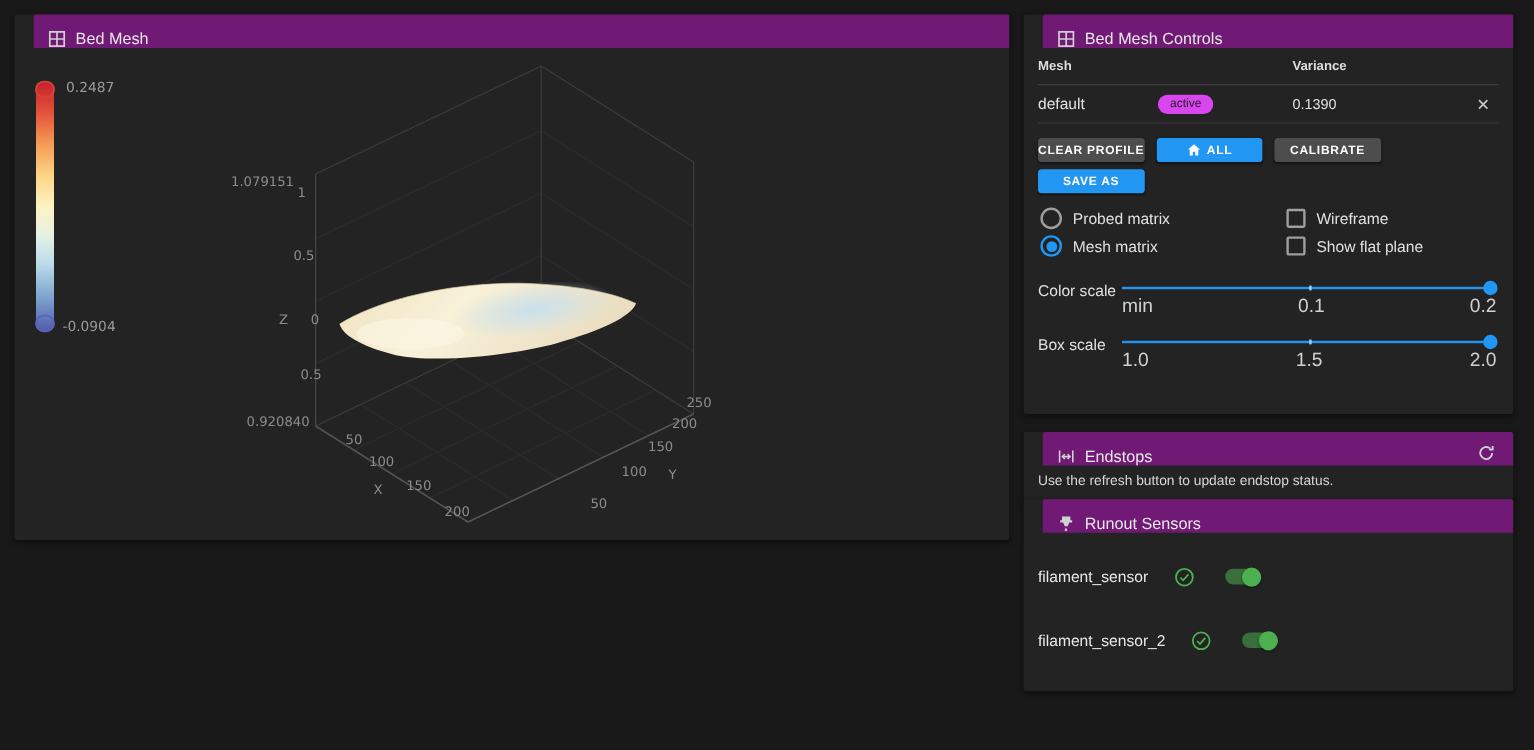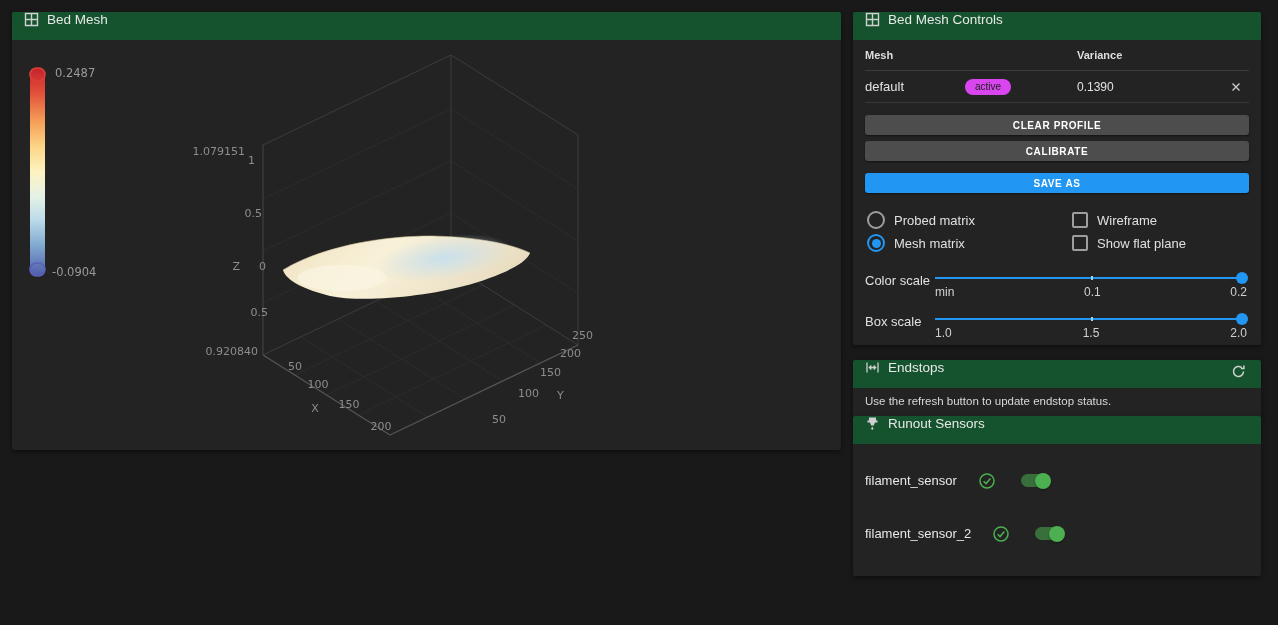--- a/index.html
+++ b/index.html
@@ -4,21 +4,21 @@
 <style>
   * { box-sizing: border-box; margin: 0; padding: 0; }
   html,body { width:1278px; height:625px; }
   body {
     background:#191919;
     font-family:"Liberation Sans","DejaVu Sans",sans-serif;
     position:relative; overflow:hidden;
     color:#e0e0e0;
   }
   .card { position:absolute; background:#232323; border-radius:2px; box-shadow:0 2px 5px rgba(0,0,0,.45); }
-  .card-header { display:flex; align-items:flex-start; height:28px; padding:0 12px; background:#14532d; border-radius:2px 2px 0 0; }
+  .card-header { display:flex; align-items:flex-end; height:28px; padding:0 12px; background:#701a75; border-radius:2px 2px 0 0;margin-left:16px; }
   .card-title { font-size:13.5px; color:#e8e8e8; margin-left:8px; white-space:nowrap; }
   .hdr-icon { display:flex; align-items:center; }
   .hdr-spacer { margin-left:auto; }
 
   
   #bed-mesh-card { left:12px; top:12px; width:829px; height:438px; }
   .plot-body { position:relative; width:829px; height:410px; }
   svg text { font-family:"DejaVu Sans","Liberation Sans",sans-serif; }
   .tick-label { fill:#8d8d8d; font-size:11px; }
   .cb-label { fill:#9a9a9a; font-size:11.5px; }
@@ -30,21 +30,21 @@
 
   .mesh-table { padding:0 12px; }
   .t-row { display:grid; grid-template-columns:100px 112px 1fr 26px; align-items:center; }
   .t-head { height:31px; border-bottom:1px solid #3c3c3c; }
   .t-head span { font-size:11px; font-weight:700; color:#dedede; }
   .t-data { height:32px; border-bottom:1px solid #383838; font-size:13px; color:#e2e2e2; }
   .variance-cell { font-size:12px; }
   .badge { justify-self:start; background:#d946ef; color:#222; font-size:10px; padding:2px 10px; border-radius:10px; line-height:12px; }
   .close-btn { display:flex; align-items:center; justify-content:center; width:26px; height:26px; cursor:pointer; }
 
-  .btn-grid { display:grid; grid-template-columns:1fr; gap:6px 10px; padding:12px 12px 0 12px; }
+  .btn-grid { display:grid; grid-template-columns:1fr 1fr 1fr 1fr; gap:6px 10px; padding:12px 12px 0 12px; }
   .btn { height:20px; display:flex; align-items:center; justify-content:center; gap:5px;
          font-size:10px; font-weight:700; letter-spacing:.6px; color:#fff;
          background:#4d4d4d; border:none; border-radius:3px; cursor:pointer;
          box-shadow:0 1px 2px rgba(0,0,0,.5); font-family:inherit; }
   .btn.blue { background:#2196f3; }
 
   .options { display:grid; grid-template-columns:205px 1fr; row-gap:5px; padding:12px 12px 0 14px; }
   .opt { display:flex; align-items:center; gap:9px; height:18px; font-size:13px; color:#e0e0e0; cursor:pointer; }
   .radio { width:18px; height:18px; border:2px solid #9e9e9e; border-radius:50%; flex:0 0 auto; }
   .radio.checked { border-color:#2196f3; display:flex; align-items:center; justify-content:center; }
@@ -52,21 +52,21 @@
   .checkbox { width:16px; height:16px; border:2px solid #9e9e9e; border-radius:2px; flex:0 0 auto; }
 
   .slider-row { display:flex; padding:20px 14px 0 12px; }
   .slider-row.second { padding-top:14px; }
   .slider-label { width:70px; font-size:13px; color:#e0e0e0; padding-top:1px; flex:0 0 auto; }
   .slider { flex:1; }
   .slider-track { position:relative; height:12px; cursor:pointer; }
   .slider-track::before { content:""; position:absolute; left:0; right:0; top:5px; height:2px; background:#2196f3; }
   .slider-tick { position:absolute; width:2px; height:4px; top:4px; background:#9fd0f8; }
   .slider-thumb { position:absolute; right:-1px; top:0; width:12px; height:12px; border-radius:50%; background:#2196f3; cursor:pointer; }
-  .slider-labels { display:flex; justify-content:space-between; font-size:12px; color:#d0d0d0; margin-top:1px; }
+  .slider-labels { display:flex; justify-content:space-between; font-size:16px; color:#d0d0d0; margin-top:1px; }
 
   .endstops-body { padding:7px 12px; font-size:11.5px; color:#d8d8d8; }
   .icon-btn { display:flex; align-items:center; justify-content:center; width:22px; height:22px; cursor:pointer; }
 
   .runout-body { padding:10px 0 0 0; }
   .sensor-row { display:flex; align-items:center; gap:21px; height:53px; padding:0 12px; }
   .sensor-name { font-size:13px; color:#e8e8e8; }
   .toggle { position:relative; width:28px; height:13px; margin-left:4px; cursor:pointer; }
   .toggle-track { position:absolute; inset:0; border-radius:7px; background:rgba(76,175,80,.55); }
   .toggle-thumb { position:absolute; right:-2px; top:-1.5px; width:16px; height:16px; border-radius:50%; background:#4caf50; box-shadow:0 1px 2px rgba(0,0,0,.4); }
@@ -205,20 +205,28 @@
             <path d="M3.5 3.5 L10.5 10.5 M10.5 3.5 L3.5 10.5" stroke="#c8c8c8" stroke-width="1.4"></path>
           </svg>
       </span>
     </div>
   </div>
 
   <div class="btn-grid">
     <button class="btn">
       <span>CLEAR PROFILE</span>
     </button>
+    <button class="btn blue">
+      <span class="hdr-icon">
+        <svg width="12" height="12" viewBox="0 0 12 12">
+            <path d="M6 1.2 L11 5.6 H9.6 V10.5 H7 V7.5 H5 V10.5 H2.4 V5.6 H1 Z" fill="#ffffff"></path>
+          </svg>
+      </span>
+      <span>ALL</span>
+    </button>
     <button class="btn">
       <span>CALIBRATE</span>
     </button>
     <span></span>
     <button class="btn blue">
       <span>SAVE AS</span>
     </button>
     <span></span>
   </div>
 

